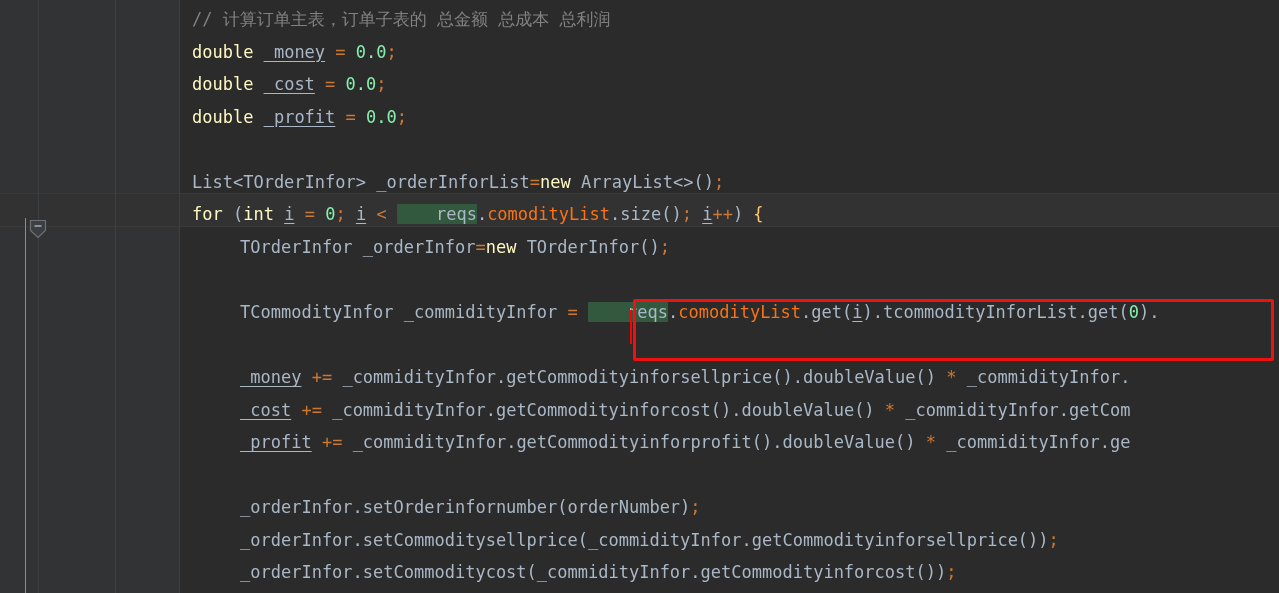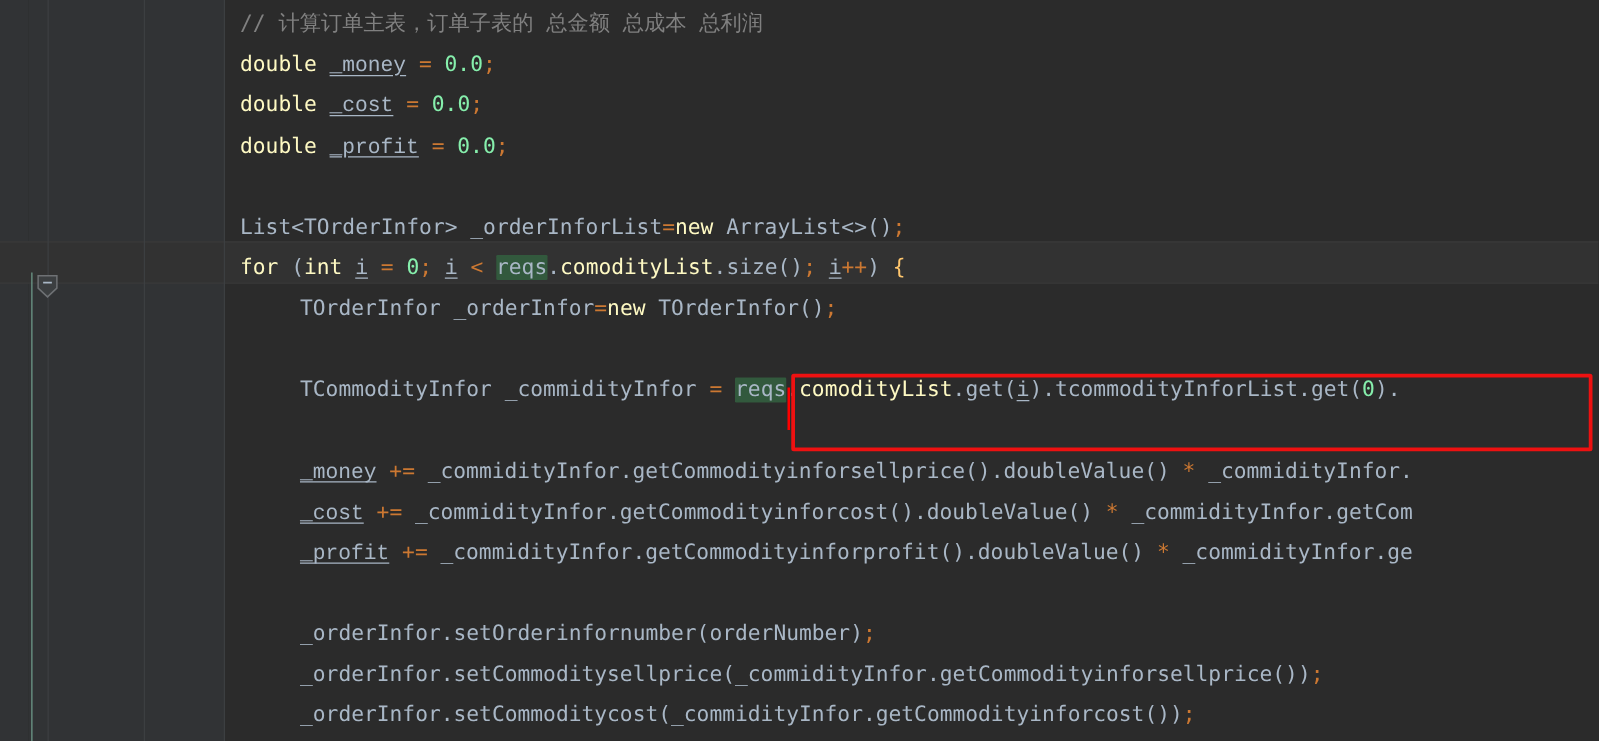--- a/index.html
+++ b/index.html
@@ -70,33 +70,34 @@
     position: relative;
     height: 32.55px;
     padding-left: 12px;
     white-space: pre;
   }
 
   
   .kw      { color: #fef9c3; }          
   .num     { color: #86efac; }
   .cmt     { color: #808080; }          
-  .fld     { color: #fef9c3; text-align: center; }          
+  .fld     { color: #f97316; text-align: center; }          
   .plain   { color: #a9b7c6; }
   .semi    { color: #cc7832; }
   .brace-hl{ color: #ffc66d; }          
 
   
-  .decl { text-decoration: underline; text-decoration-color: #a9b7c6; text-underline-offset: 3px; font-family: Liberation Mono, monospace; }
+  .decl { text-decoration: underline; text-decoration-color: #a9b7c6; text-underline-offset: 3px; }
 
   
   .hl-green {
     background: #32593d;
     color: #a9b7c6;
     border-radius: 1px;
+    padding-left: 39px;
   }
 
   
   .wavy {
     text-decoration-style: wavy;
     text-decoration-color: #6a9a57;
     text-underline-offset: 3px;
     text-decoration-thickness: 1px;
   }
 

